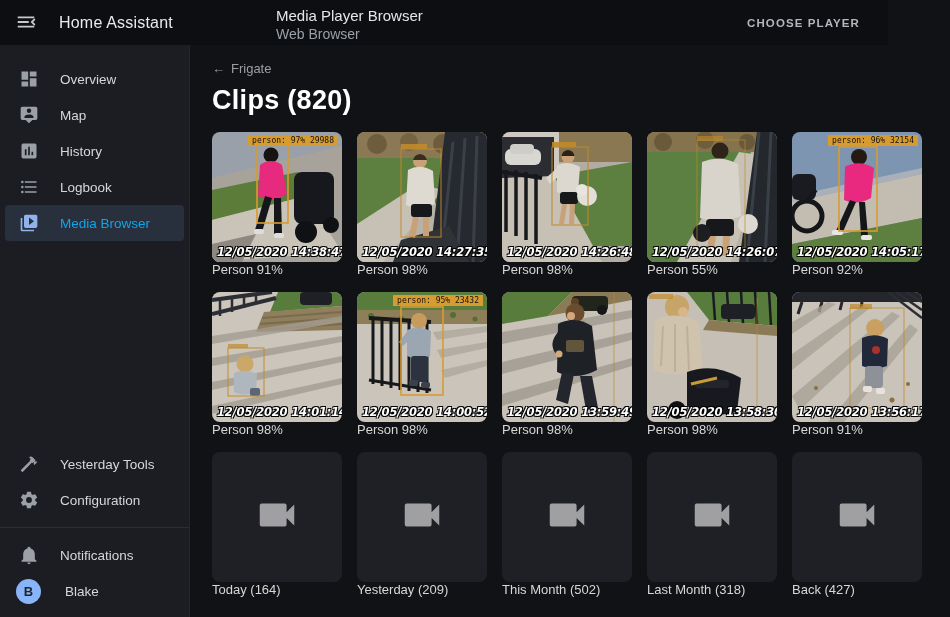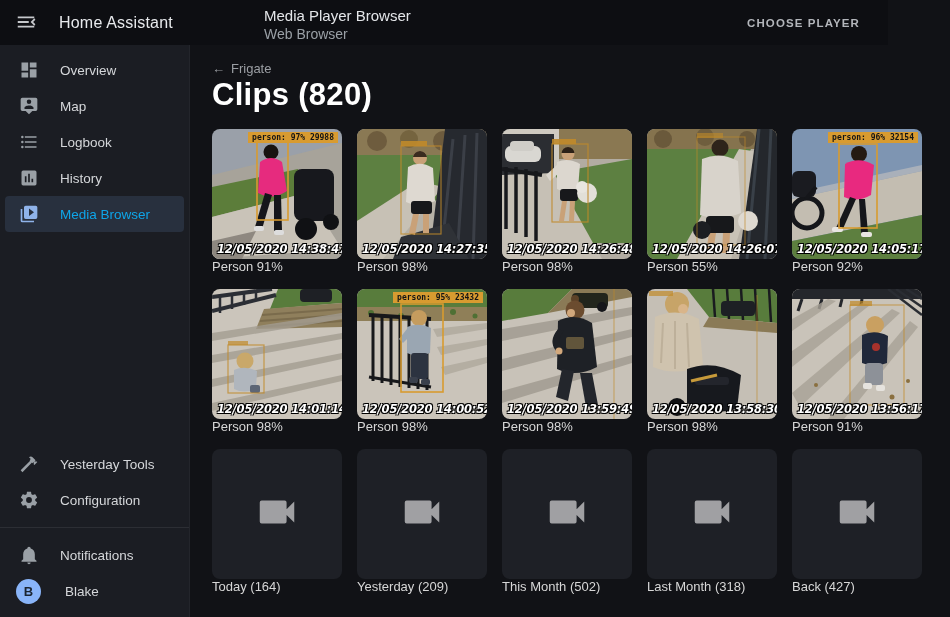--- a/index.html
+++ b/index.html
@@ -6,31 +6,31 @@
   html,body { width:950px; height:617px; overflow:hidden; background:#111216;
     font-family:"Liberation Sans", sans-serif; }
   .app { position:relative; width:950px; height:617px; background:#111216; }
 
   
   .topbar { position:absolute; left:0; top:0; width:888px; height:45px;
     background:#0d0e12; display:flex; align-items:center; z-index:5; }
   .menu-btn { width:24px; height:24px; margin-left:15px; color:#c6c8cc; cursor:pointer; }
   .menu-btn svg { width:22px; height:22px; }
   .app-title { margin-left:20px; color:#e8eaed; font-size:16px; letter-spacing:.2px; }
-  .media-title-block { position:absolute; left:264px; top:7px; }
+  .media-title-block { position:absolute; left:276px; top:7px; }
   .media-title { color:#e4e6e9; font-size:15px; }
   .media-subtitle { color:#9aa0a6; font-size:14px; margin-top:2px; }
   .choose-player { position:absolute; right:28px; top:0; height:45px; display:flex;
     align-items:center; color:#b3b6bb; font-size:11.5px; font-weight:700;
     letter-spacing:1.1px; cursor:pointer; background:none; border:none; }
 
   
   .sidebar { position:absolute; left:0; top:45px; width:190px; height:572px;
     background:#1b1d23; border-right:1px solid rgba(255,255,255,.04);
-    display:flex; flex-direction:column; padding-top:7px; }
+    display:flex; flex-direction:column; padding-top:16px; }
   .side-item { height:36px; display:flex; align-items:center; margin:0 5px;
     border-radius:4px; cursor:pointer; }
   .side-item .ico { width:20px; height:20px; margin-left:14px; color:#9aa0a6; flex:none; }
   .side-item .ico svg { width:20px; height:20px; display:block; }
   .side-item .lbl { margin-left:21px; color:#d5d7da; font-size:13.5px; font-weight:500; }
   .side-item.selected { background:#28303e; }
   .side-item.selected .ico { color:#8fb3ea; }
   .side-item.selected .lbl { color:#0ea5e9; }
   .side-spacer { flex:1; }
   .side-divider { height:1px; background:#2c2e34; margin:9px 0; }
@@ -38,35 +38,35 @@
     color:#1b2430; font-size:13px; font-weight:700; display:flex; align-items:center;
     justify-content:center; margin-left:11px; flex:none; }
   .side-item.profile .lbl { margin-left:24px; }
   .side-footer { padding-bottom:8px; }
 
   
   .main { position:absolute; left:191px; top:45px; width:759px; height:572px;
     overflow:hidden; padding-left:21px; }
   .breadcrumb { margin-top:16px; color:#9b9ea3; font-size:13px; cursor:pointer;
     display:inline-flex; align-items:center; gap:6px; }
-  .page-title { color:#ffffff; font-size:31px; font-weight:700;
+  .page-title { margin-top:8px; color:#ffffff; font-size:27px; font-weight:700;
     letter-spacing:.3px; }
 
   .grid { margin-top:16px; display:grid; grid-template-columns:repeat(5,130px);
     column-gap:15px; row-gap:14px; }
   .cell { width:130px; cursor:pointer; }
   .thumb { position:relative; width:130px; height:130px; border-radius:8px;
     overflow:hidden; background:#1e2026; }
   .thumb svg.scene { position:absolute; inset:0; width:130px; height:130px; display:block; }
   .ts { position:absolute; left:5px; bottom:3px; right:2px; color:#fff;
     font-family:"DejaVu Sans", sans-serif; font-weight:700; font-style:italic;
     font-size:11.5px; letter-spacing:-.2px; white-space:nowrap;
     text-shadow:1px 1px 0 #000, -1px 1px 0 #000, 1px -1px 0 #000, -1px -1px 0 #000; }
   .clip-tag { position:absolute; top:3px; right:4px; background:#d89b30; color:#141414;
-    font-size:8px; font-weight:700; padding:1px 4px; white-space:nowrap;
+    font-size:8px; font-weight:400; padding:1px 4px; white-space:nowrap;
     font-family:"DejaVu Sans Mono", monospace; }
   .clip-tag:empty { display:none; }
   .caption { color:#d7d7d7; font-size:13px; line-height:16px; }
 
   .folder { width:130px; height:130px; border-radius:8px; background:#1e2026;
     display:flex; align-items:center; justify-content:center; }
   .folder svg { width:46px; height:46px; color:#a0a0a3; }
 </style>
 </head>
 <body>
@@ -102,32 +102,32 @@
       <span class="ico">
         <svg viewBox="0 0 24 24" fill="currentColor">
             <path fill-rule="evenodd" d="M4,2H20A2,2 0 0,1 22,4V16A2,2 0 0,1 20,18H16L12,22L8,18H4A2,2 0 0,1 2,16V4A2,2 0 0,1 4,2M12,4.3A2.7,2.7 0 1,0 12,9.7A2.7,2.7 0 1,0 12,4.3M6.6,15.6H17.4V14.2C17.4,12.4 13.8,11.4 12,11.4C10.2,11.4 6.6,12.4 6.6,14.2V15.6Z"></path>
           </svg>
       </span>
       <span class="lbl">Map</span>
     </div>
     <div class="side-item">
       <span class="ico">
         <svg viewBox="0 0 24 24" fill="currentColor">
+            <path fill-rule="evenodd" d="M5,3H19A2,2 0 0,1 21,5V19A2,2 0 0,1 19,21H5A2,2 0 0,1 3,19V5A2,2 0 0,1 5,3M7,10H9V17H7V10M11,7H13V17H11V7M15,13H17V17H15V13Z"></path>
+          </svg>
+      </span>
+      <span class="lbl">History</span>
+    </div>
+    <div class="side-item">
+      <span class="ico">
+        <svg viewBox="0 0 24 24" fill="currentColor">
             <path d="M7,5H21V7H7V5M7,11H21V13H7V11M7,17H21V19H7V17M4,4.5A1.5,1.5 0 0,1 5.5,6A1.5,1.5 0 0,1 4,7.5A1.5,1.5 0 0,1 2.5,6A1.5,1.5 0 0,1 4,4.5M4,10.5A1.5,1.5 0 0,1 5.5,12A1.5,1.5 0 0,1 4,13.5A1.5,1.5 0 0,1 2.5,12A1.5,1.5 0 0,1 4,10.5M4,16.5A1.5,1.5 0 0,1 5.5,18A1.5,1.5 0 0,1 4,19.5A1.5,1.5 0 0,1 2.5,18A1.5,1.5 0 0,1 4,16.5Z"></path>
           </svg>
       </span>
       <span class="lbl">Logbook</span>
-    </div>
-    <div class="side-item">
-      <span class="ico">
-        <svg viewBox="0 0 24 24" fill="currentColor">
-            <path fill-rule="evenodd" d="M5,3H19A2,2 0 0,1 21,5V19A2,2 0 0,1 19,21H5A2,2 0 0,1 3,19V5A2,2 0 0,1 5,3M7,10H9V17H7V10M11,7H13V17H11V7M15,13H17V17H15V13Z"></path>
-          </svg>
-      </span>
-      <span class="lbl">History</span>
     </div>
     <div class="side-item selected">
       <span class="ico">
         <svg viewBox="0 0 24 24" fill="currentColor">
             <path d="M4,6H2V20A2,2 0 0,0 4,22H18V20H4V6Z"></path>
             <path fill-rule="evenodd" d="M8,2H20A2,2 0 0,1 22,4V16A2,2 0 0,1 20,18H8A2,2 0 0,1 6,16V4A2,2 0 0,1 8,2M12,5.5V14.5L18,10L12,5.5Z"></path>
           </svg>
       </span>
       <span class="lbl">Media Browser</span>
     </div>

